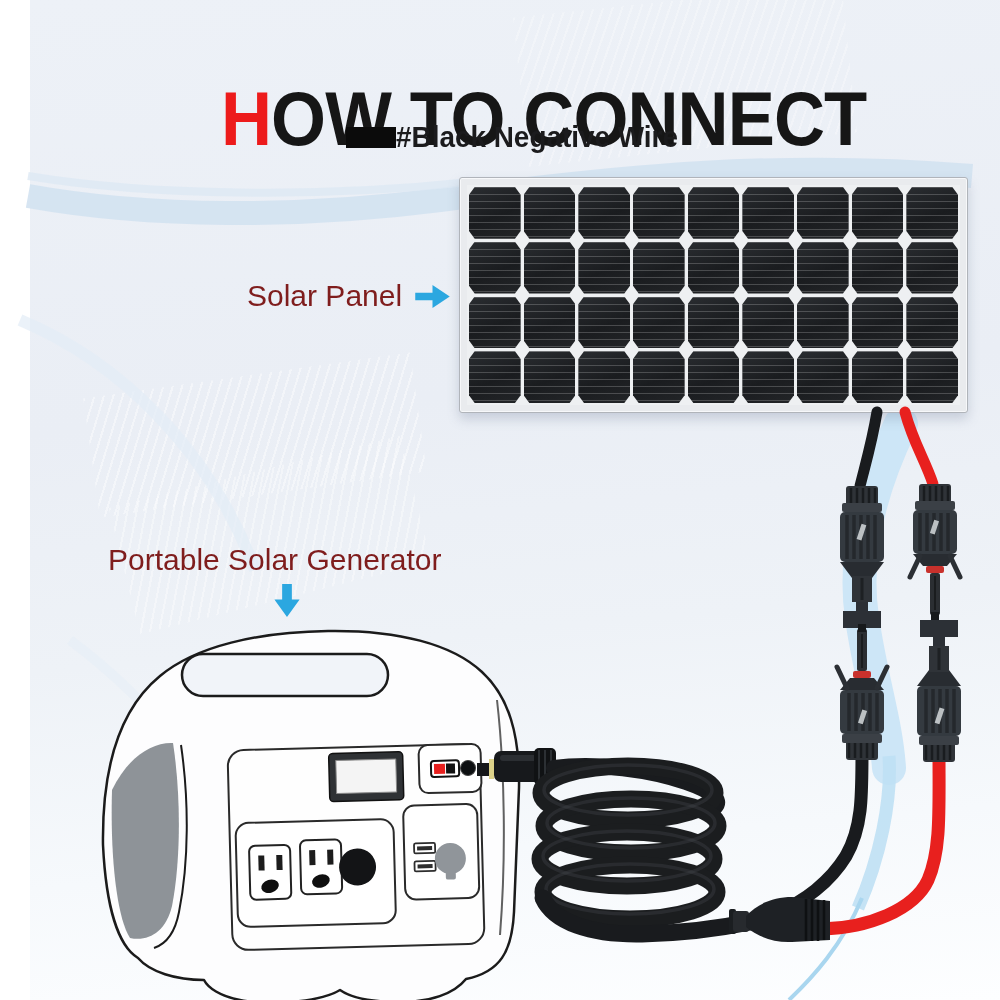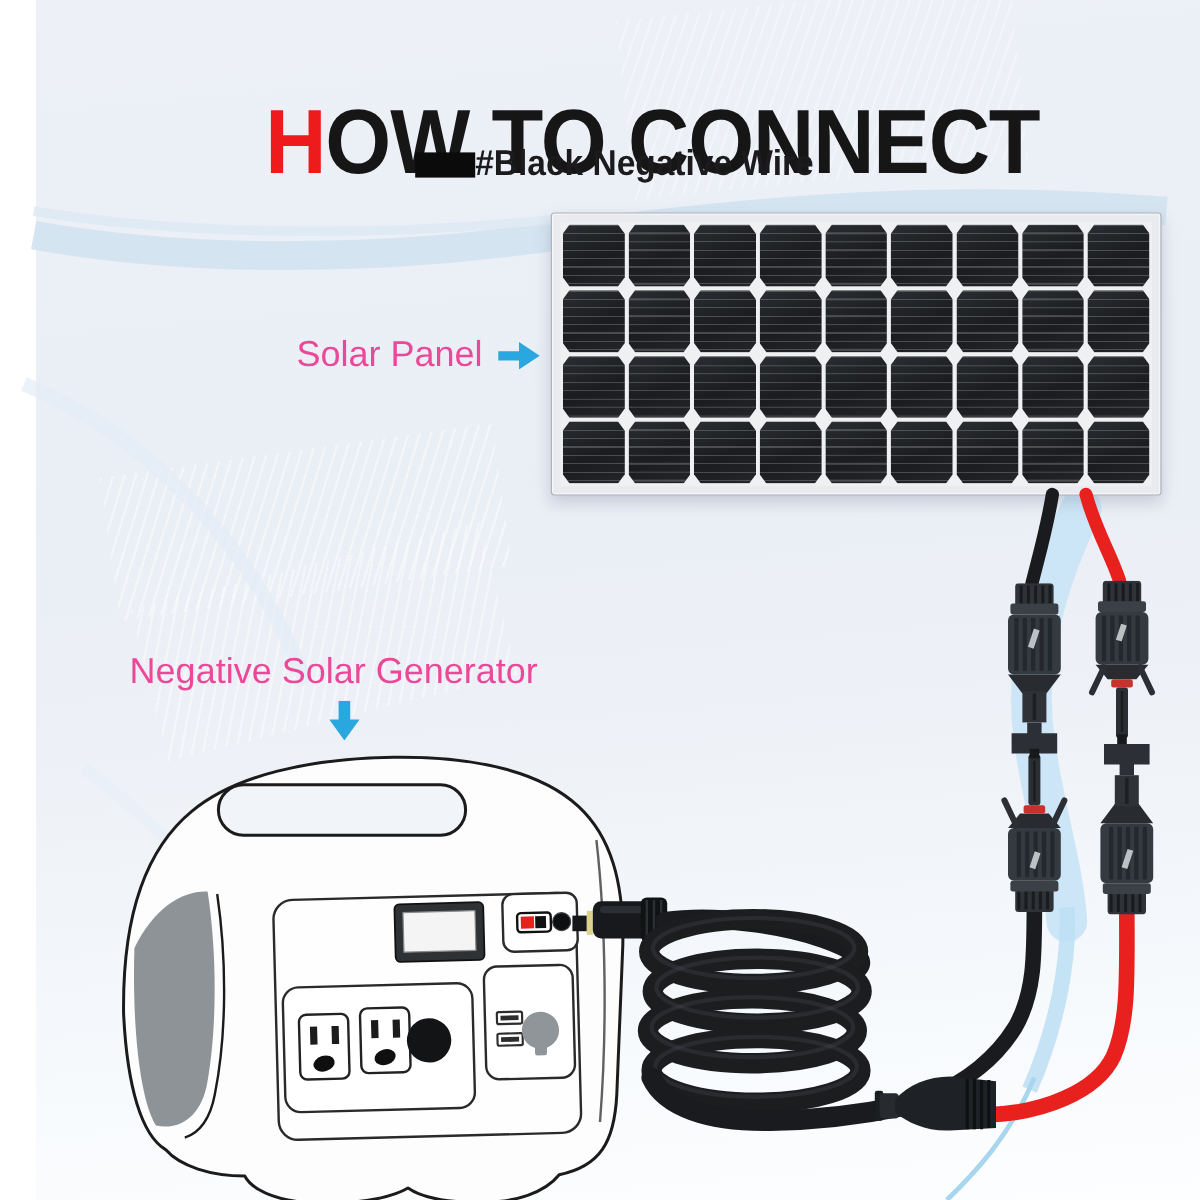--- a/index.html
+++ b/index.html
@@ -18,21 +18,21 @@
          transform:scaleX(.93);transform-origin:center;white-space:nowrap;}
   .title .accent{color:#ed1b1b;}
 
   .legend{position:absolute;top:120px;left:30px;width:938px;box-sizing:border-box;padding-left:48px;
           display:flex;justify-content:center;align-items:center;gap:94px;}
   .legend-item{display:flex;align-items:center;}
   .swatch{width:50px;height:21px;background:#0b0b0b;}
   .legend-label{font-size:30px;font-weight:bold;white-space:nowrap;
                 transform:scaleX(.93);transform-origin:left center;}
 
-  .note{font-size:30px;color:#ec4899;white-space:nowrap;}
+  .note{font-size:30px;color:#7f1d1d;white-space:nowrap;}
   .solar-note{position:absolute;left:247px;top:279px;display:flex;align-items:center;gap:13px;}
   .gen-note{position:absolute;left:108px;top:543px;}
   .down-arrow{position:absolute;left:274px;top:584px;}
 
   .solar-panel{position:absolute;left:459px;top:177px;width:509px;height:236px;box-sizing:border-box;
                background:#e9ebee;border:1px solid #b0b4ba;border-radius:3px;padding:7px;
                box-shadow:inset 0 0 0 1px #f7f8fa,0 6px 12px rgba(105,120,148,.28);}
   .solar-grid{width:100%;height:100%;box-sizing:border-box;background:#eef0f2;display:grid;gap:3px;padding:2px;}
   .cell{clip-path:polygon(11% 0,89% 0,100% 15%,100% 85%,89% 100%,11% 100%,0 85%,0 15%);
         background-image:
@@ -217,19 +217,19 @@
   </div>
 
   <div class="solar-note">
     <span class="note">Solar Panel</span>
     <svg width="35" height="23" viewBox="0 0 36 24">
       <path class="arrow-fill" d="M0 8 H18 V0 L36 12 L18 24 V16 H0 Z" fill="#2ba7e0"></path>
     </svg>
   </div>
 
   <div class="gen-note">
-    <span class="note">Negative Solar Generator</span>
+    <span class="note">Portable Solar Generator</span>
   </div>
   <svg class="down-arrow" width="26" height="33" viewBox="0 0 26 34">
     <path class="arrow-fill" d="M8 0 H18 V16 H26 L13 34 L0 16 H8 Z" fill="#2ba7e0"></path>
   </svg>
 
 </div>
 
 </body></html>

